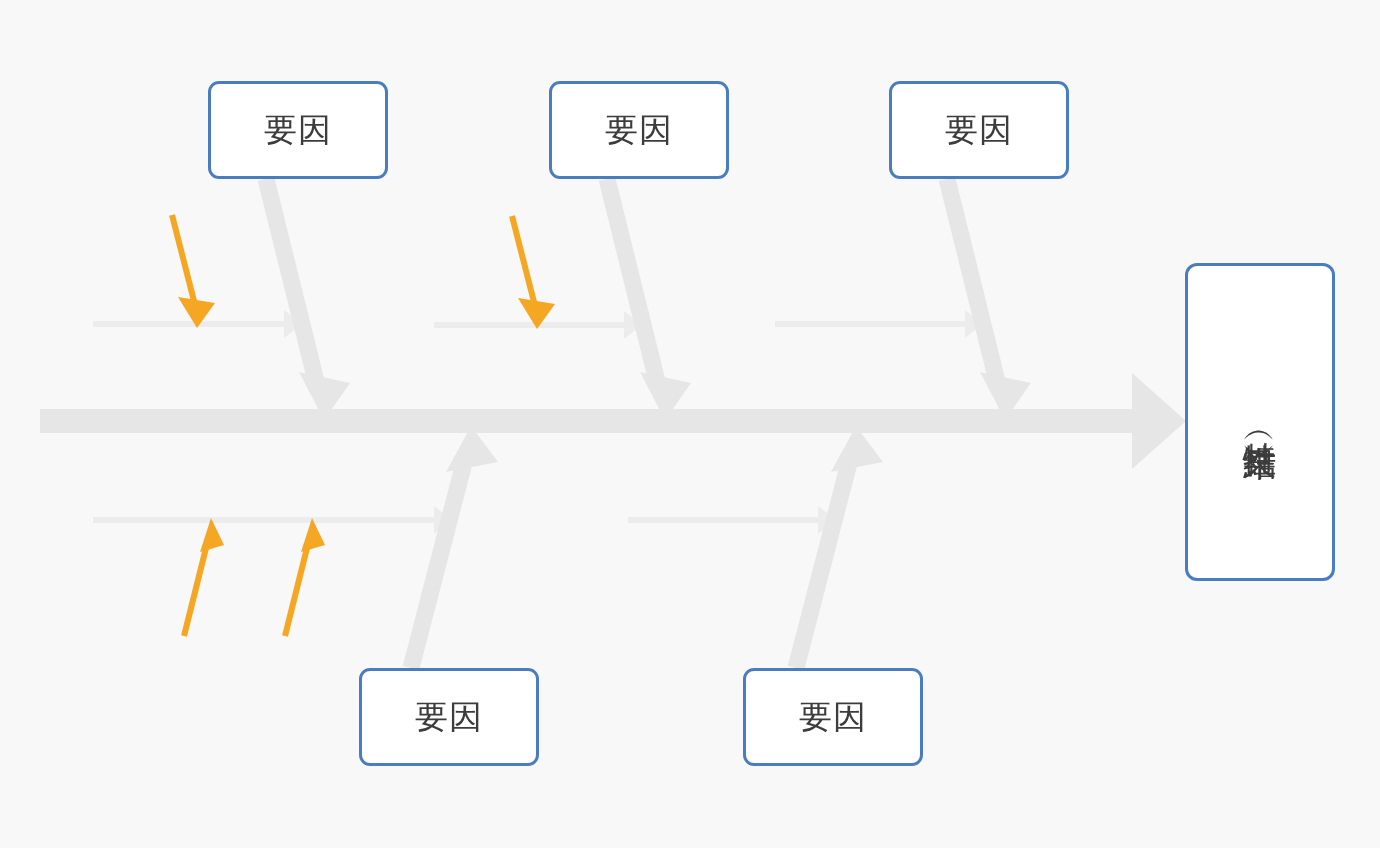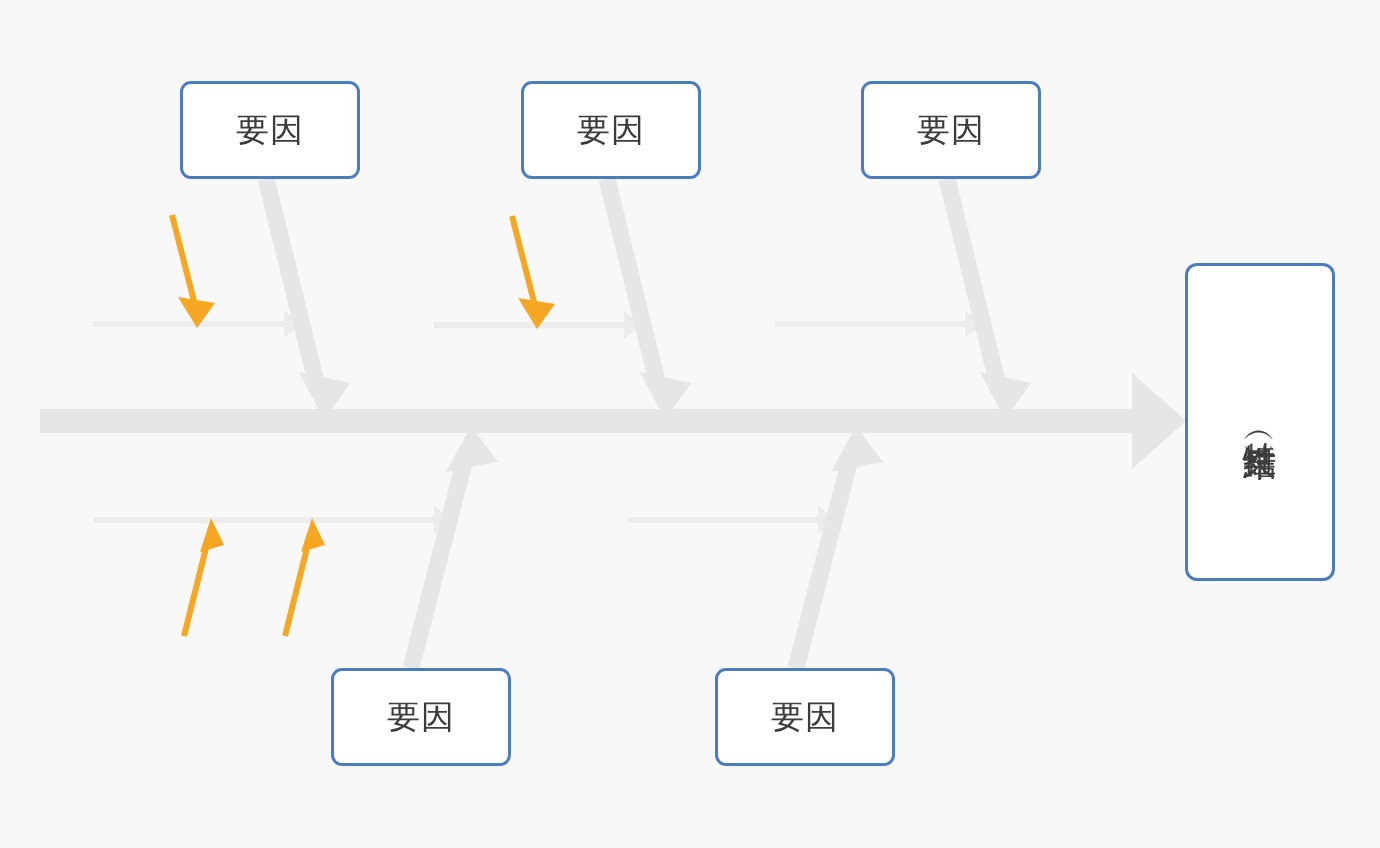--- a/index.html
+++ b/index.html
@@ -27,20 +27,21 @@
   .node-box {
     position: absolute;
     box-sizing: border-box;
     background: #ffffff;
     border: 3px solid #4a7dbf;
     border-radius: 11px;
     display: flex;
     align-items: center;
     justify-content: center;
     z-index: 5;
+    margin-left: 28px;
   }
   .node-label {
     color: #3c3c3c;
     font-size: 33px;
     line-height: 1.15;
     letter-spacing: 1px;
     white-space: nowrap;
   }
   .effect-box {
     position: absolute;

